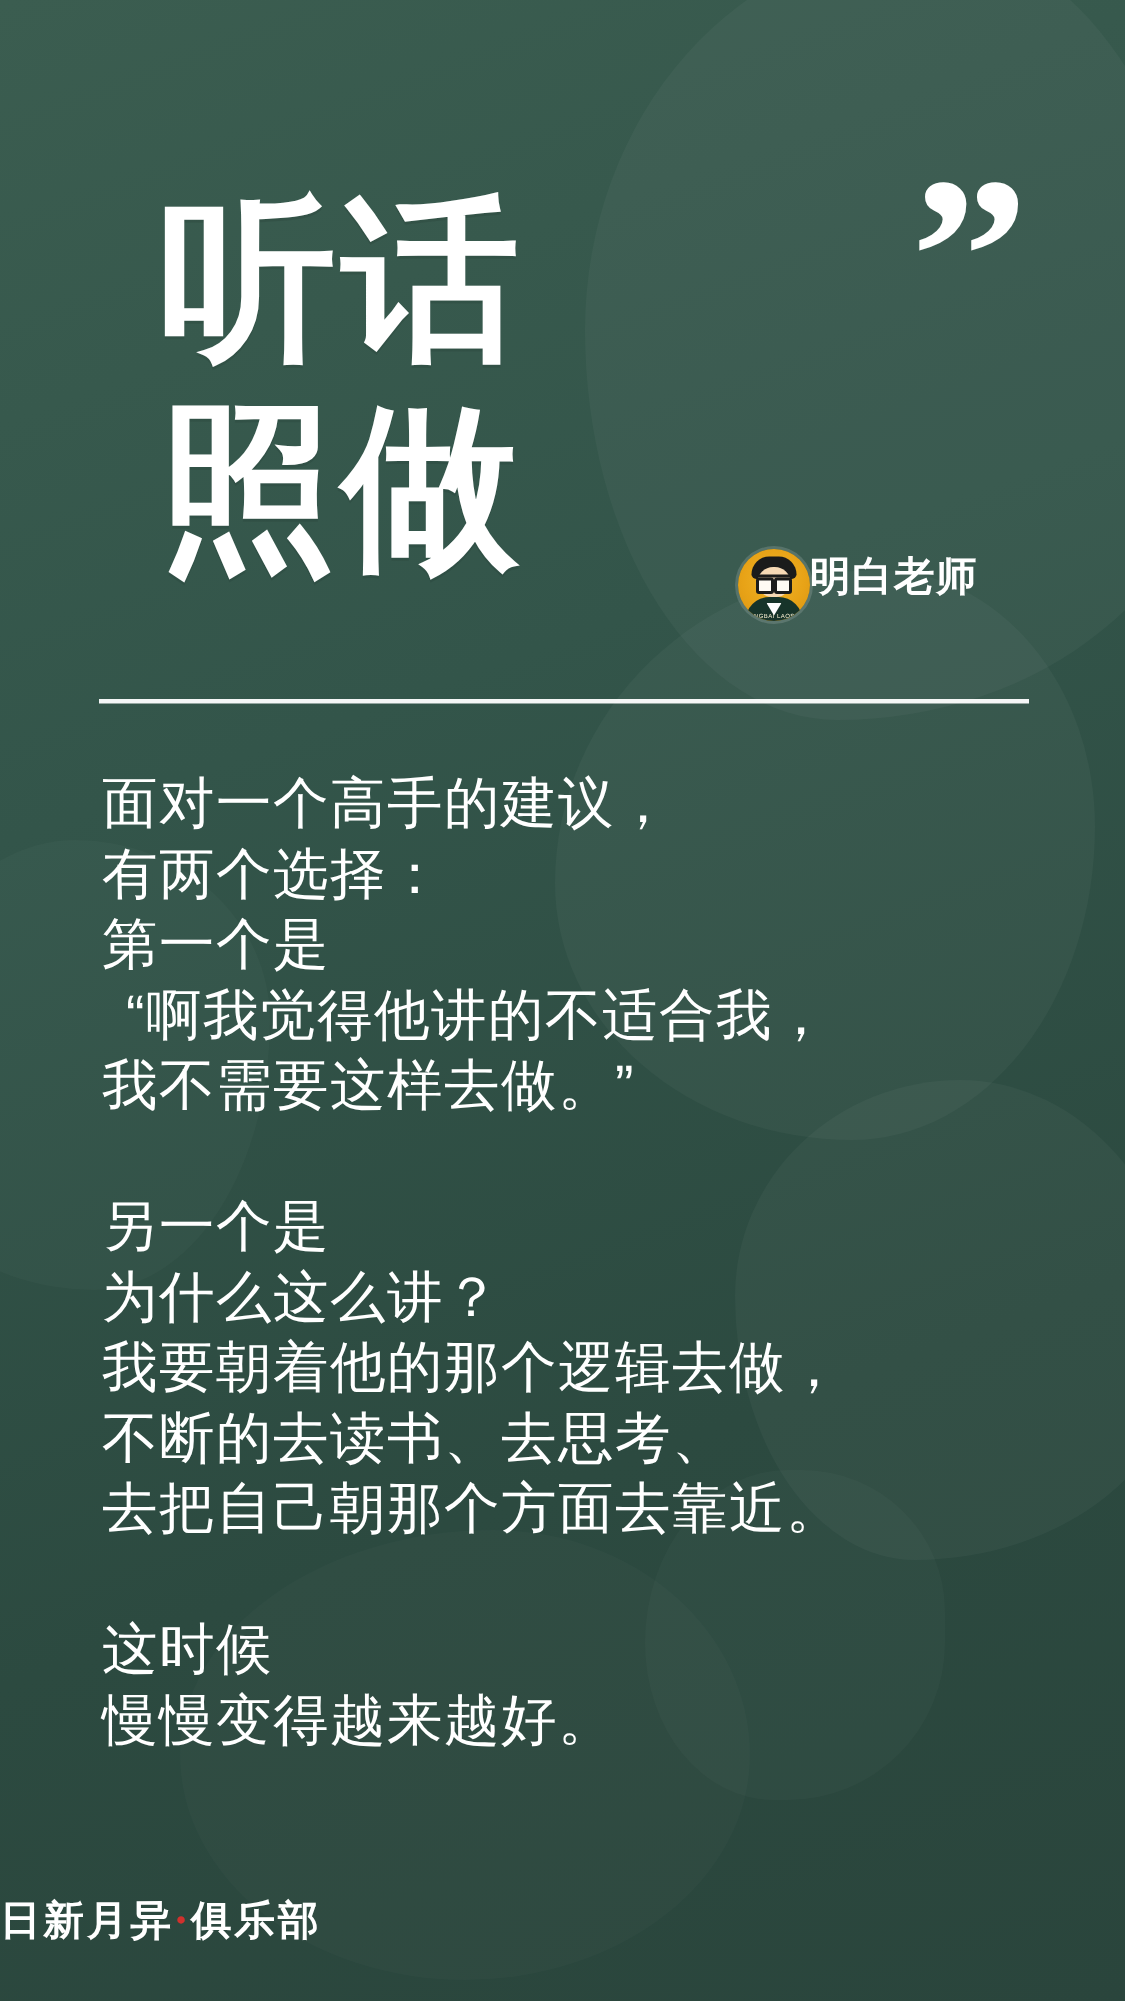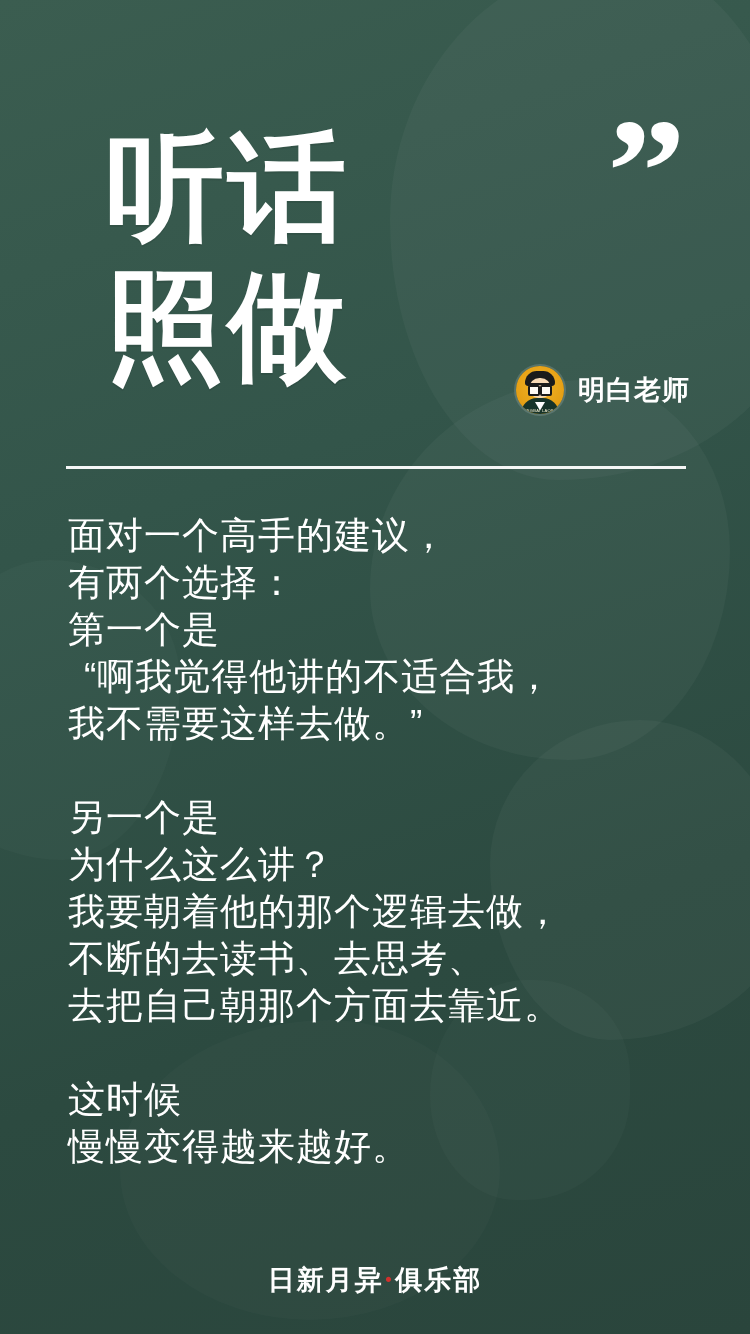--- a/index.html
+++ b/index.html
@@ -61,25 +61,24 @@
     font-size: 118px;
     line-height: 1.18;
     letter-spacing: 4px;
     text-shadow: 0 2px 0 rgba(0,0,0,0.08);
     margin-left: 40px;
   }
   .headline span { display: block; }
 
   .author {
     position: absolute;
-    left: 516px;
+    left: 492px;
     top: 366px;
     display: flex;
-    align-items: center;
-    gap: 14px;
+    align-items: flex-start;
   }
   .avatar {
     width: 48px;
     height: 48px;
     border-radius: 50%;
     background: radial-gradient(circle at 50% 42%, #f0b429 0%, #e8a317 55%, #d79312 100%);
     position: relative;
     overflow: hidden;
     box-shadow: 0 0 0 2px rgba(255,255,255,0.15);
   }
@@ -168,21 +167,21 @@
   }
   .body-text p { margin: 0; }
   .body-text .gap { height: 47px; }
   .body-text .indent { padding-left: 16px; }
 
   .footer-logo {
     position: absolute;
     left: 0;
     right: 0;
     bottom: 36px;
-    text-align: center;
+    text-align: left;
     color: #ffffff;
   }
   .footer-logo .logo-main {
     font-family: "DejaVu Serif", "Liberation Serif", serif;
     font-size: 27px;
     font-weight: 700;
     letter-spacing: 2px;
   }
   .footer-logo .logo-main .dot {
     color: #d0312d;

